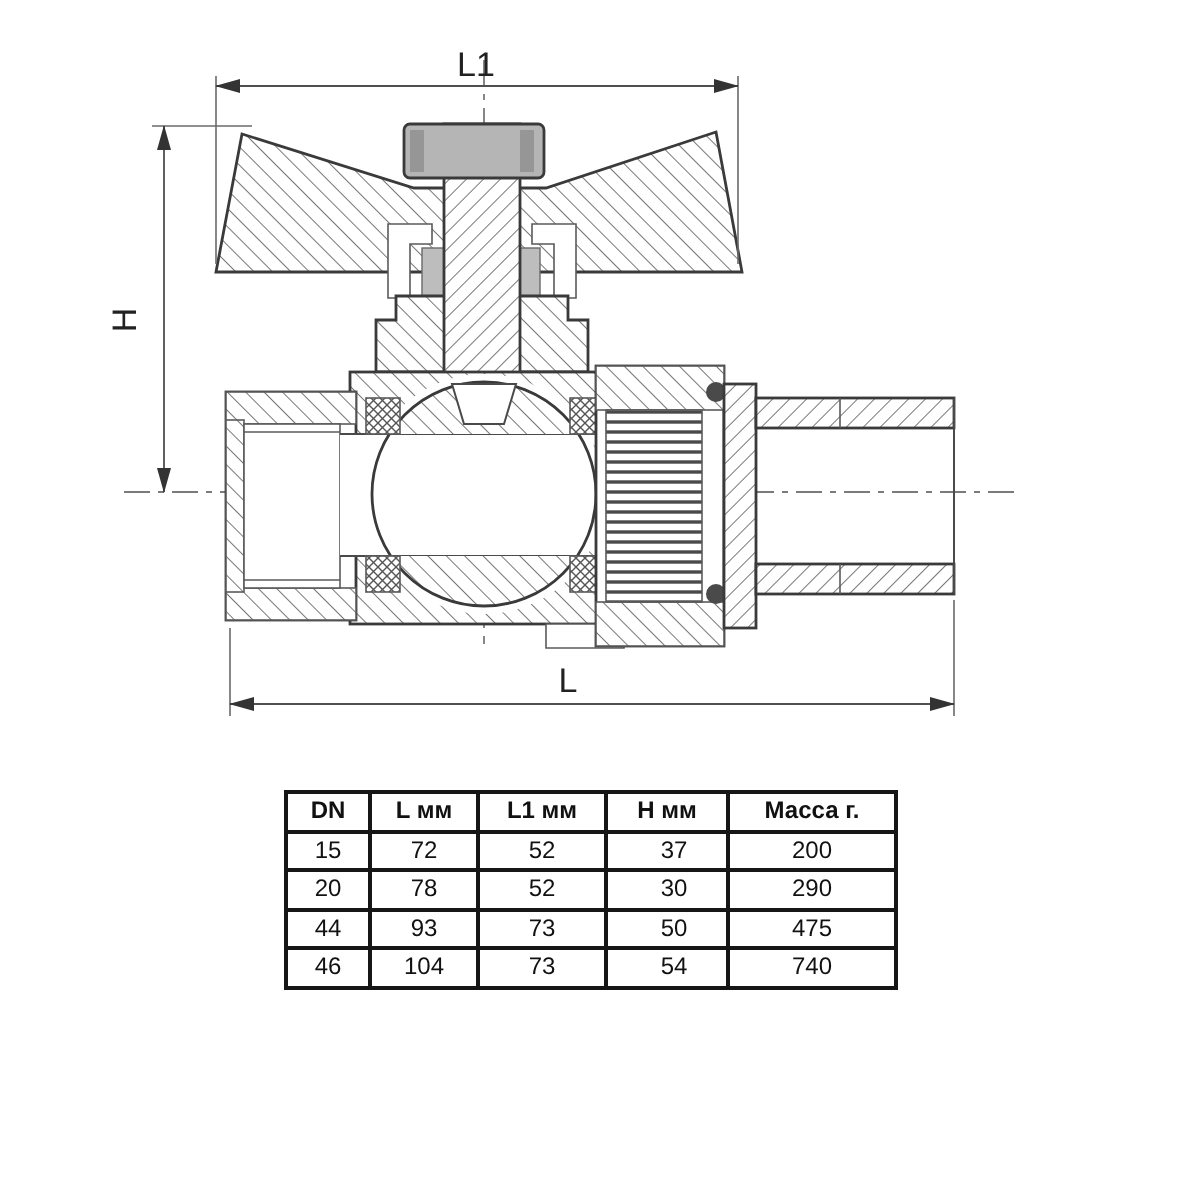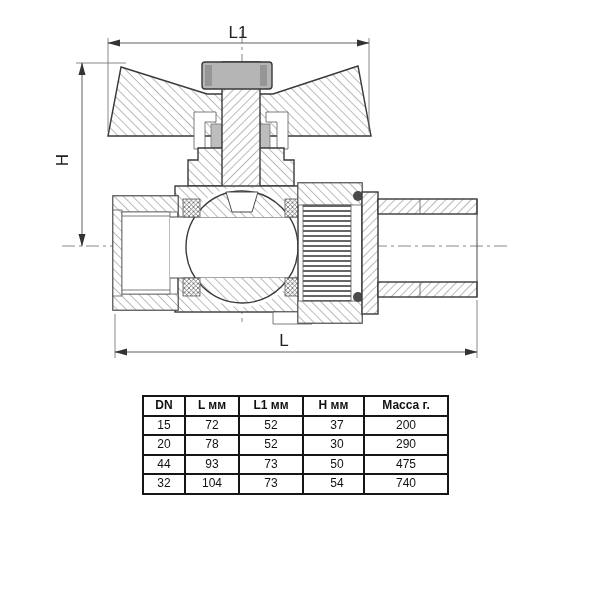--- a/index.html
+++ b/index.html
@@ -178,21 +178,21 @@
         <td class="c-m">290</td>
       </tr>
       <tr>
         <th>44</th>
         <td class="c-l">93</td>
         <td class="c-l1">73</td>
         <td class="c-h">50</td>
         <td class="c-m">475</td>
       </tr>
       <tr>
-        <th>32</th>
+        <th>46</th>
         <td class="c-l">104</td>
         <td class="c-l1">73</td>
         <td class="c-h">54</td>
         <td class="c-m">740</td>
       </tr>
     </tbody>
   </table>
 
 </div>
 

